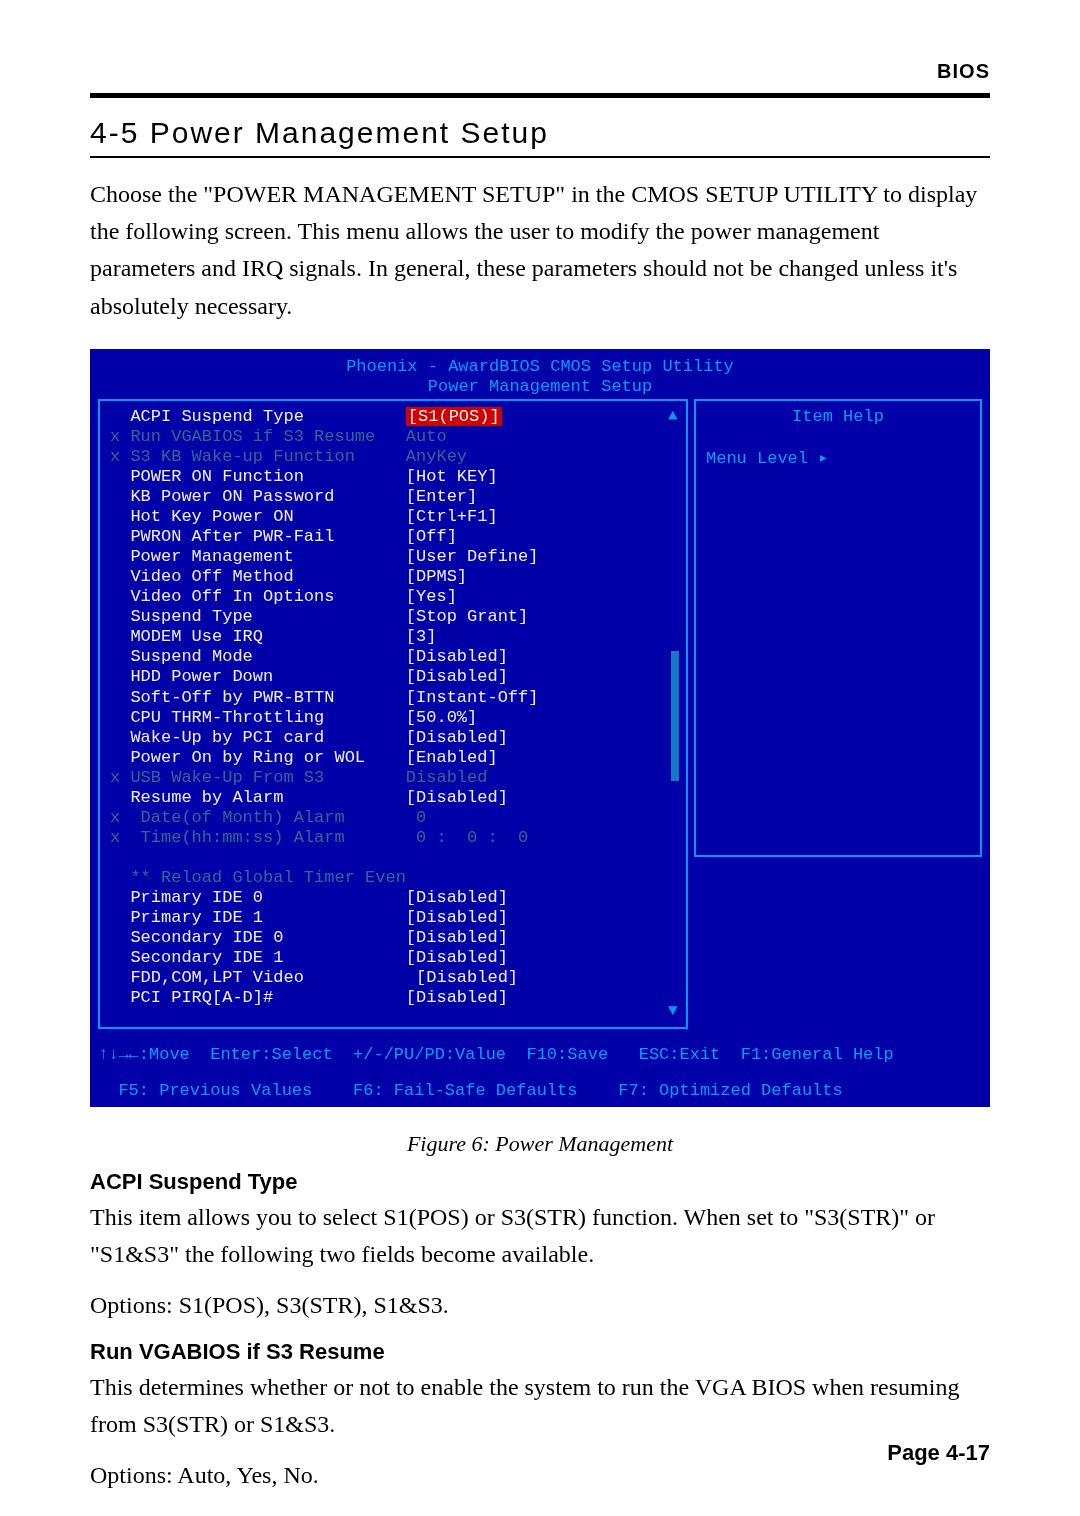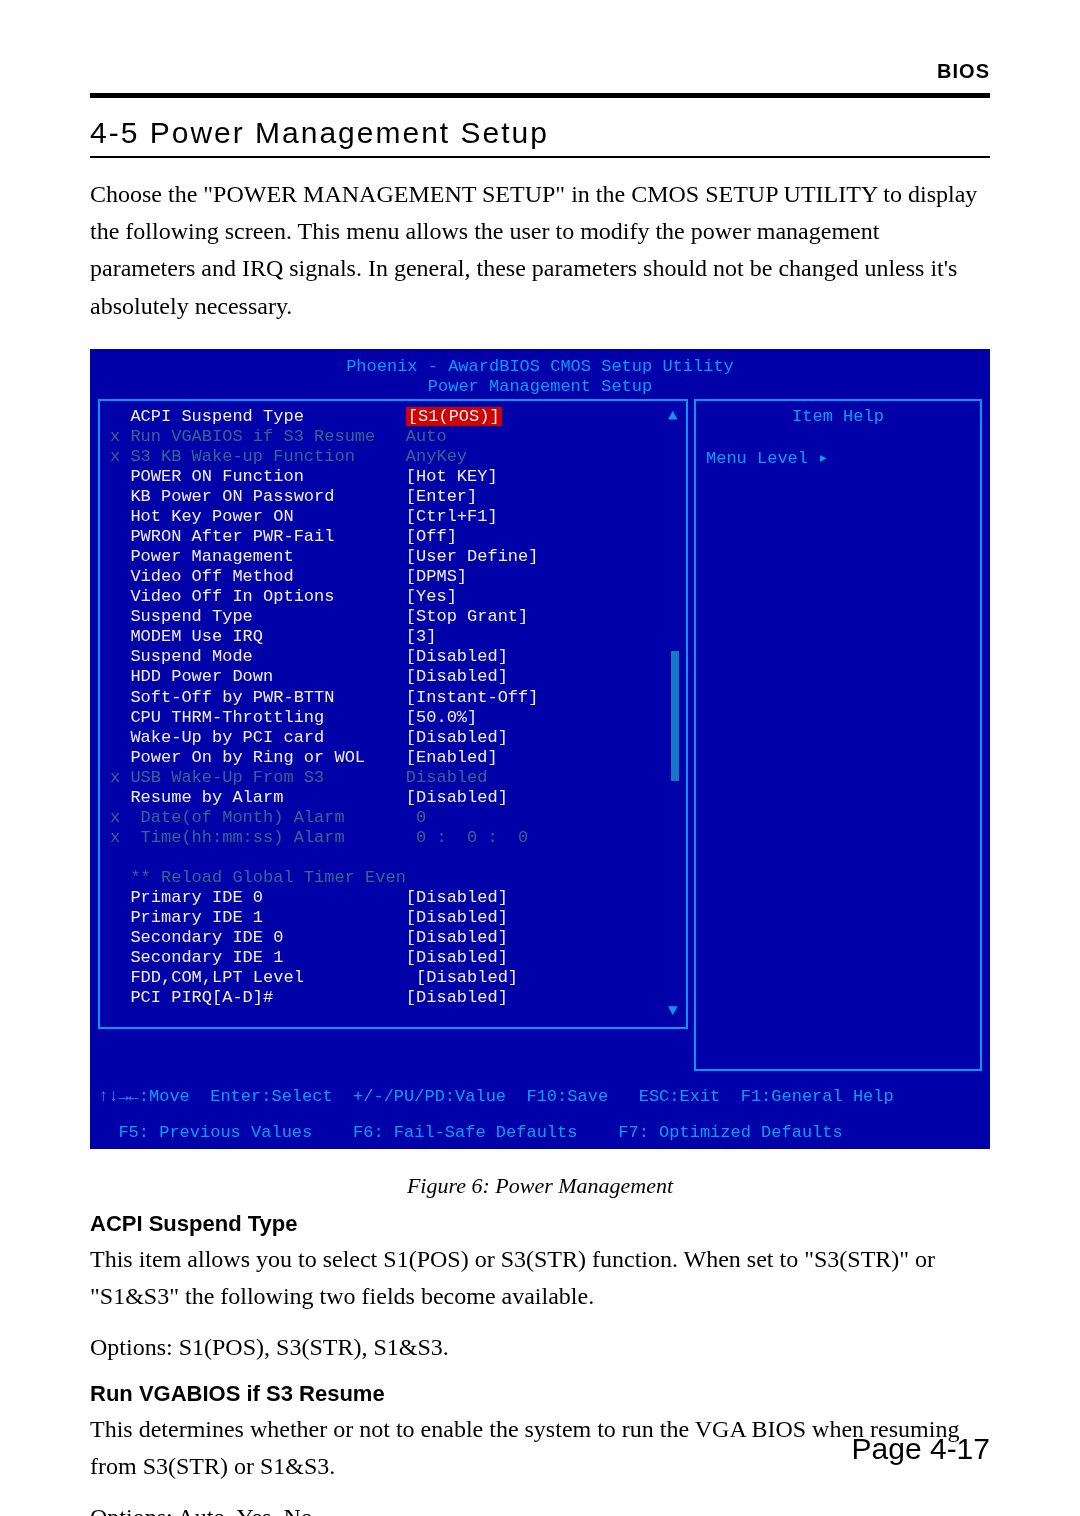--- a/index.html
+++ b/index.html
@@ -41,40 +41,40 @@
   }
   .biosTitle{display:block;text-align:center;color:#039dfe;}
   .biosSub{display:block;text-align:center;color:#039dfe;margin-bottom:2px;}
   .biospanels{display:flex;gap:0;font-family:Liberation Mono, monospace;}
   .leftpanel,.rightpanel{
     border:2px solid #0396fb;
     padding:6px 10px 6px 10px;
     box-sizing:border-box;
   }
   .leftpanel{flex:0 0 590px;height:630px;position:relative;overflow:hidden;}
-  .rightpanel{flex:1;height:672px;margin-left:6px;}
+  .rightpanel{flex:1;height:458px;margin-left:6px;}
   .scrollcol{position:absolute;right:0;top:0;bottom:0;width:18px;}
   .sc-up{position:absolute;top:6px;left:0;color:#0498f8;font-size:16px;}
   .sc-thumb{position:absolute;left:3px;width:8px;top:250px;height:130px;background:#1478c2;}
   .sc-down{position:absolute;bottom:6px;left:0;color:#0498f8;font-size:16px;}
   .row{white-space:pre;}
   .white{color:#f0f0f0;}
   .grey{color:#306890;}
   .high{color:#f0f0f0;background:#d00000;padding:0 2px;}
   .helpTitle{color:#04a0f8;text-align:center;display:block;margin-bottom:22px;}
   .menuLevel{color:#04a0f8;}
   .footer{color:#04a0f8;white-space:pre;margin-top:16px;}
   .caption{font-style:italic;text-align:center;font-size:22px;margin:24px 0 8px 0;}
   .subhead{font-family:Arial, Helvetica, sans-serif;font-weight:700;font-size:22px;margin-top:12px;}
   .body{font-size:24px;line-height:1.55;margin:4px 0 14px 0;}
   .pagenum{
     position:absolute;
     bottom:50px;right:90px;
     font-family:Arial, Helvetica, sans-serif;
-    font-weight:400;font-size:30px;
+    font-weight:700;font-size:22px;
   }
 </style>
 </head>
 <body>
 
 <div class="page">
 
   <div class="topright">BIOS</div>
   <hr class="hr1">
 
@@ -111,21 +111,21 @@
             <div class="row grey">x USB Wake-Up From S3        Disabled</div>
             <div class="row white">  Resume by Alarm            [Disabled]</div>
             <div class="row grey">x  Date(of Month) Alarm       0</div>
             <div class="row grey">x  Time(hh:mm:ss) Alarm       0 :  0 :  0</div>
             <div class="row white">                             </div>
             <div class="row grey">  ** Reload Global Timer Even</div>
             <div class="row white">  Primary IDE 0              [Disabled]</div>
             <div class="row white">  Primary IDE 1              [Disabled]</div>
             <div class="row white">  Secondary IDE 0            [Disabled]</div>
             <div class="row white">  Secondary IDE 1            [Disabled]</div>
-            <div class="row white">  FDD,COM,LPT Level           [Disabled]</div>
+            <div class="row white">  FDD,COM,LPT Video           [Disabled]</div>
             <div class="row white">  PCI PIRQ[A-D]#             [Disabled]</div>
           </div>
         <div class="scrollcol">
           <span class="sc-up">▲</span>
           <div class="sc-thumb"></div>
           <span class="sc-down">▼</span>
         </div>
       </div>
       <div class="rightpanel">
         <span class="helpTitle">Item Help</span>

